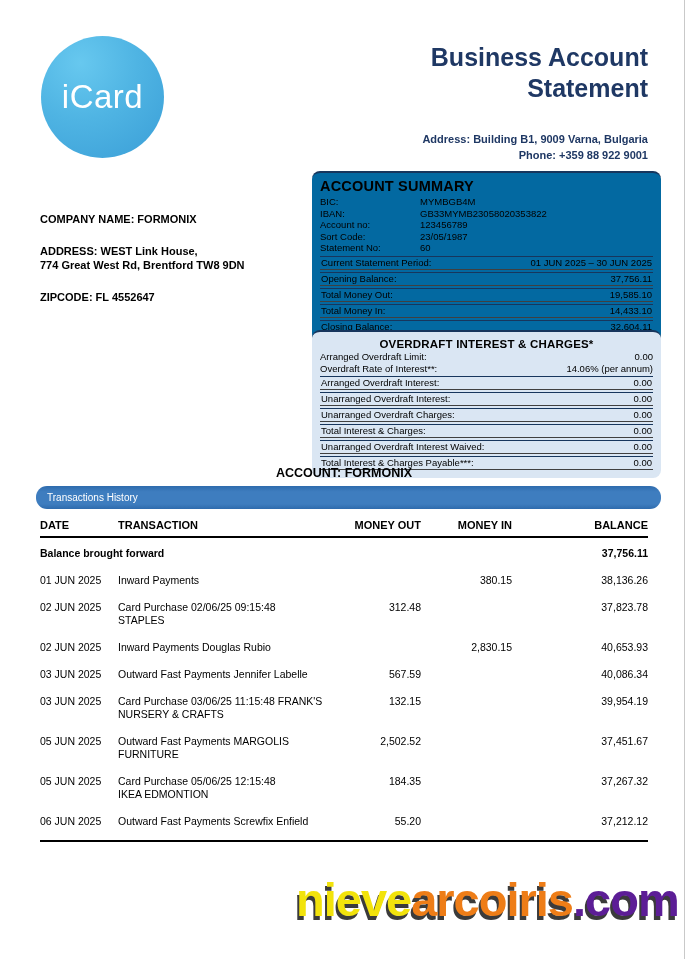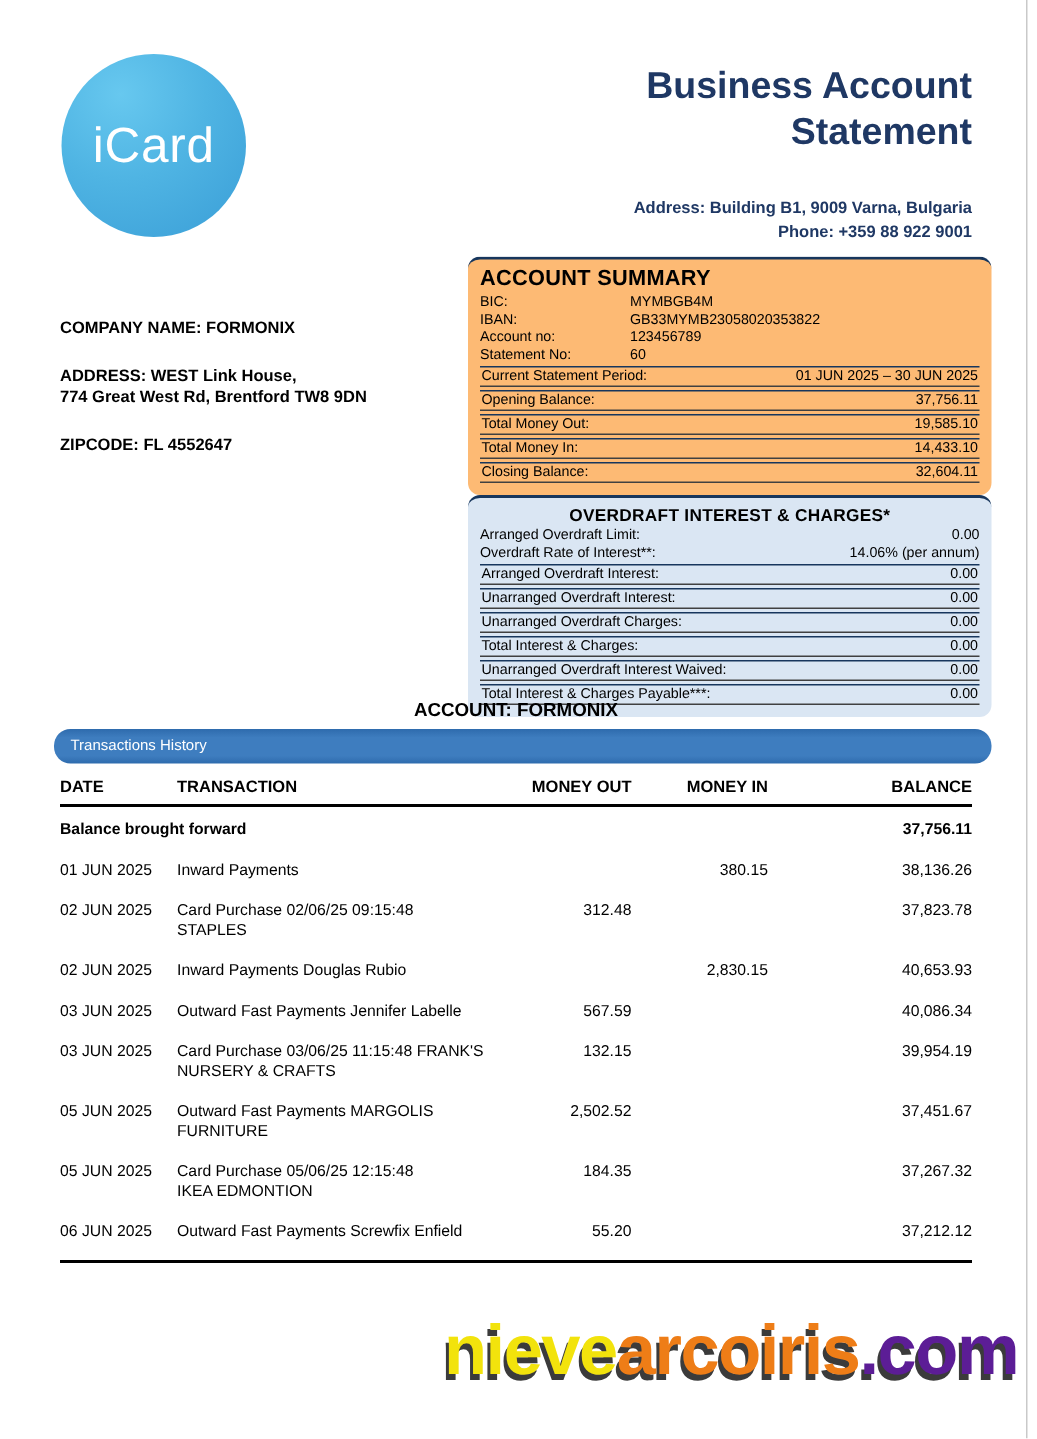--- a/index.html
+++ b/index.html
@@ -79,39 +79,43 @@
 
   <div class="company">
     <div>COMPANY NAME: FORMONIX</div>
     <div class="gap"></div>
     <div>ADDRESS: WEST Link House,</div>
     <div>774 Great West Rd, Brentford TW8 9DN</div>
     <div class="gap"></div>
     <div>ZIPCODE: FL 4552647</div>
   </div>
 
-  <div class="info-box box-summary" style="background-color: #fdba74;">
+  <div class="info-box box-summary" style="background-color: #0369a1;">
     <h2>ACCOUNT SUMMARY</h2>
     <div>
 
         <div class="kv">
           <span>BIC:</span>
           <span>MYMBGB4M</span>
         </div>
 
         <div class="kv">
           <span>IBAN:</span>
           <span>GB33MYMB23058020353822</span>
         </div>
 
         <div class="kv">
           <span>Account no:</span>
           <span>123456789</span>
         </div>
 
+        <div class="kv">
+          <span>Sort Code:</span>
+          <span>23/05/1987</span>
+        </div>
 
         <div class="kv">
           <span>Statement No:</span>
           <span>60</span>
         </div>
       </div>
     <div class="ruled-rows">
 
         <div class="ruled-row">
           <span>Current Statement Period:</span>

